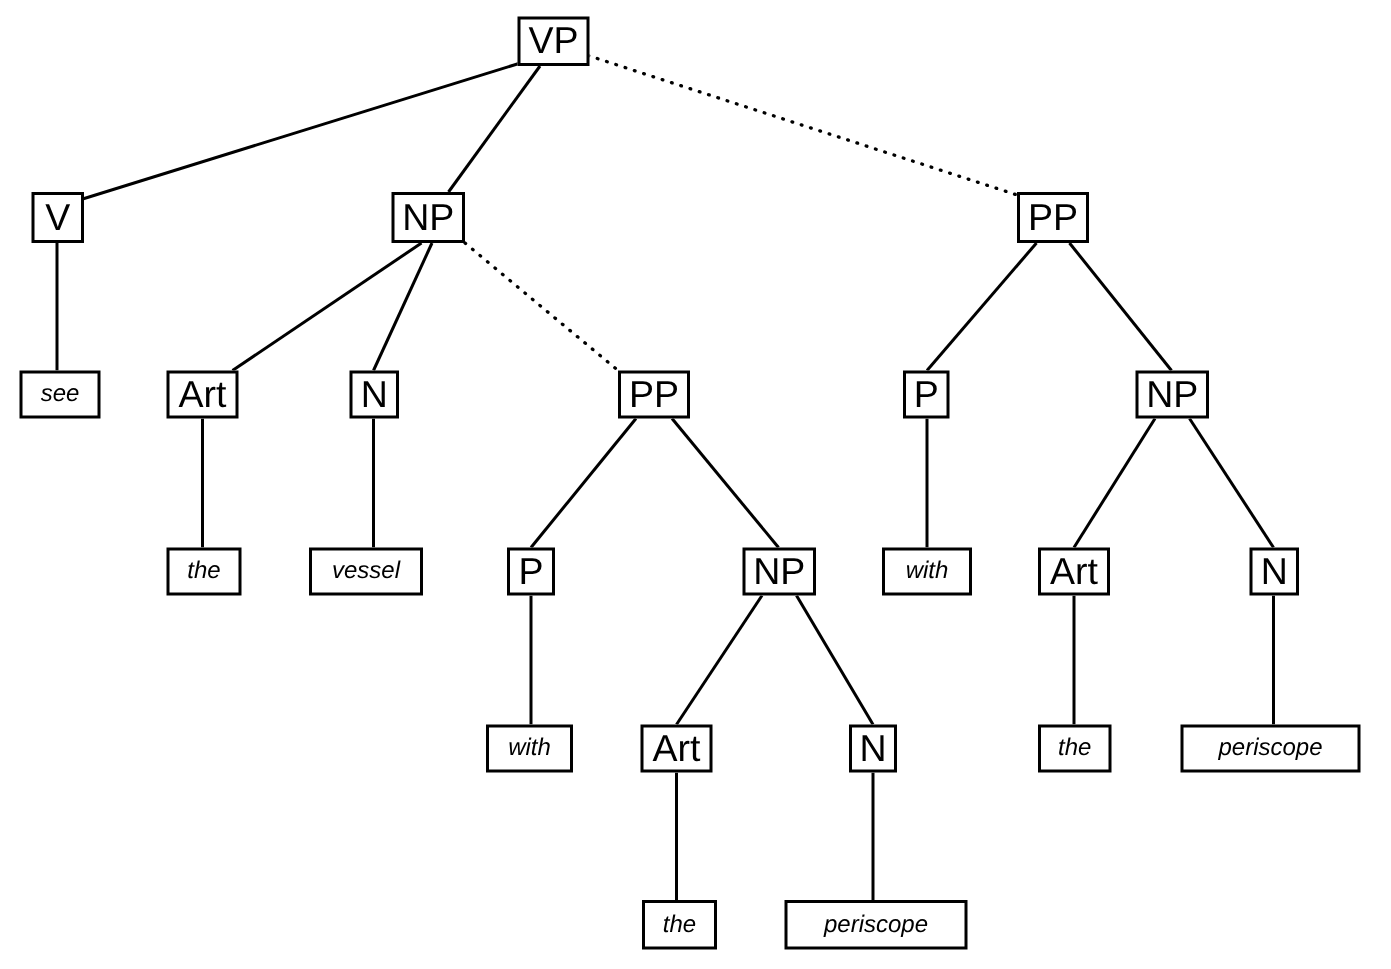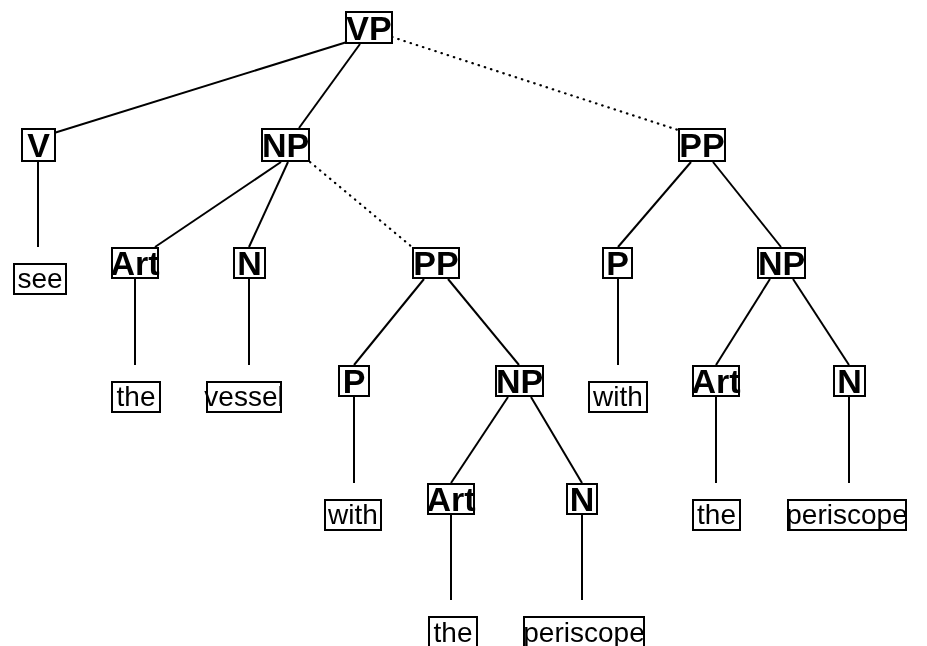--- a/index.html
+++ b/index.html
@@ -31,27 +31,26 @@
     color: #000000;
     display: flex;
     align-items: center;
     justify-content: center;
     line-height: 1;
     white-space: nowrap;
     z-index: 2;
   }
   .node.cat {
     font-style: normal;
-    font-size: 34px;
+    font-size: 25px;
     letter-spacing: 0px;
-    font-weight: bold;
   }
   .node.leaf {
-    font-size: 28px;
-    margin-top: 16px;
+    font-style: italic;
+    font-size: 16px;
   }
 </style>
 </head>
 <body>
 
 <div id="tree-canvas">
   <svg id="edges-layer" width="927" height="646" viewBox="0 0 927 646" xmlns="http://www.w3.org/2000/svg">
       <line x1="347" y1="42" x2="54" y2="133" stroke="#000000" stroke-width="2"></line>
       <line x1="360" y1="44" x2="299" y2="128" stroke="#000000" stroke-width="2"></line>
       <line x1="392" y1="37" x2="678" y2="130" stroke="#000000" stroke-width="2.2" stroke-dasharray="0.5 6" stroke-linecap="round"></line>

